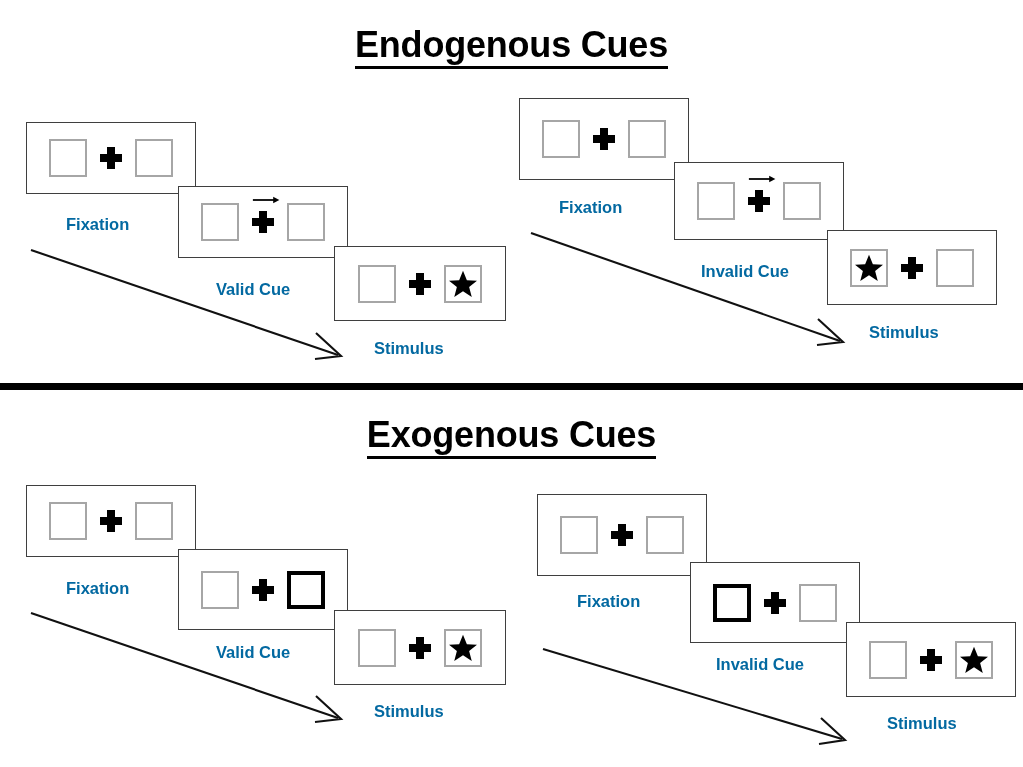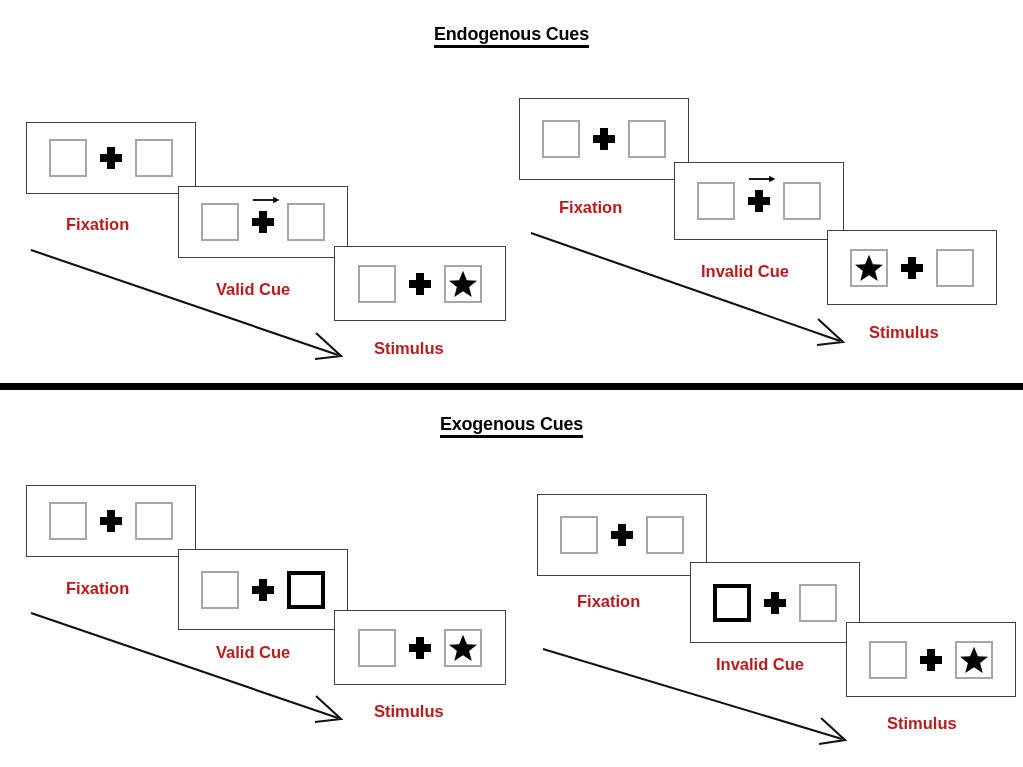--- a/index.html
+++ b/index.html
@@ -16,21 +16,21 @@
     font-family: "Liberation Sans", sans-serif;
     color: #000000;
   }
 
   
   .section-title {
     position: absolute;
     width: 100%;
     left: 0;
     text-align: center;
-    font-size: 18px;
+    font-size: 36px;
     font-weight: bold;
     letter-spacing: -0.2px;
     color: #000;
   }
   .section-title span {
     border-bottom: 3px solid #000;
     padding-bottom: 1px;
   }
   #title-endogenous { top: 24px; }
   #title-exogenous  { top: 414px; }
@@ -118,21 +118,21 @@
     height: 12px;
     overflow: visible;
   }
 
   
   .caption {
     position: absolute;
     font-size: 16.5px;
     font-weight: bold;
     white-space: nowrap;
-    color: #b91c1c;
+    color: #0369a1;
     z-index: 6;
   }
 
   
   .flow-arrow {
     position: absolute;
     z-index: 2;
     overflow: visible;
   }
 </style>

